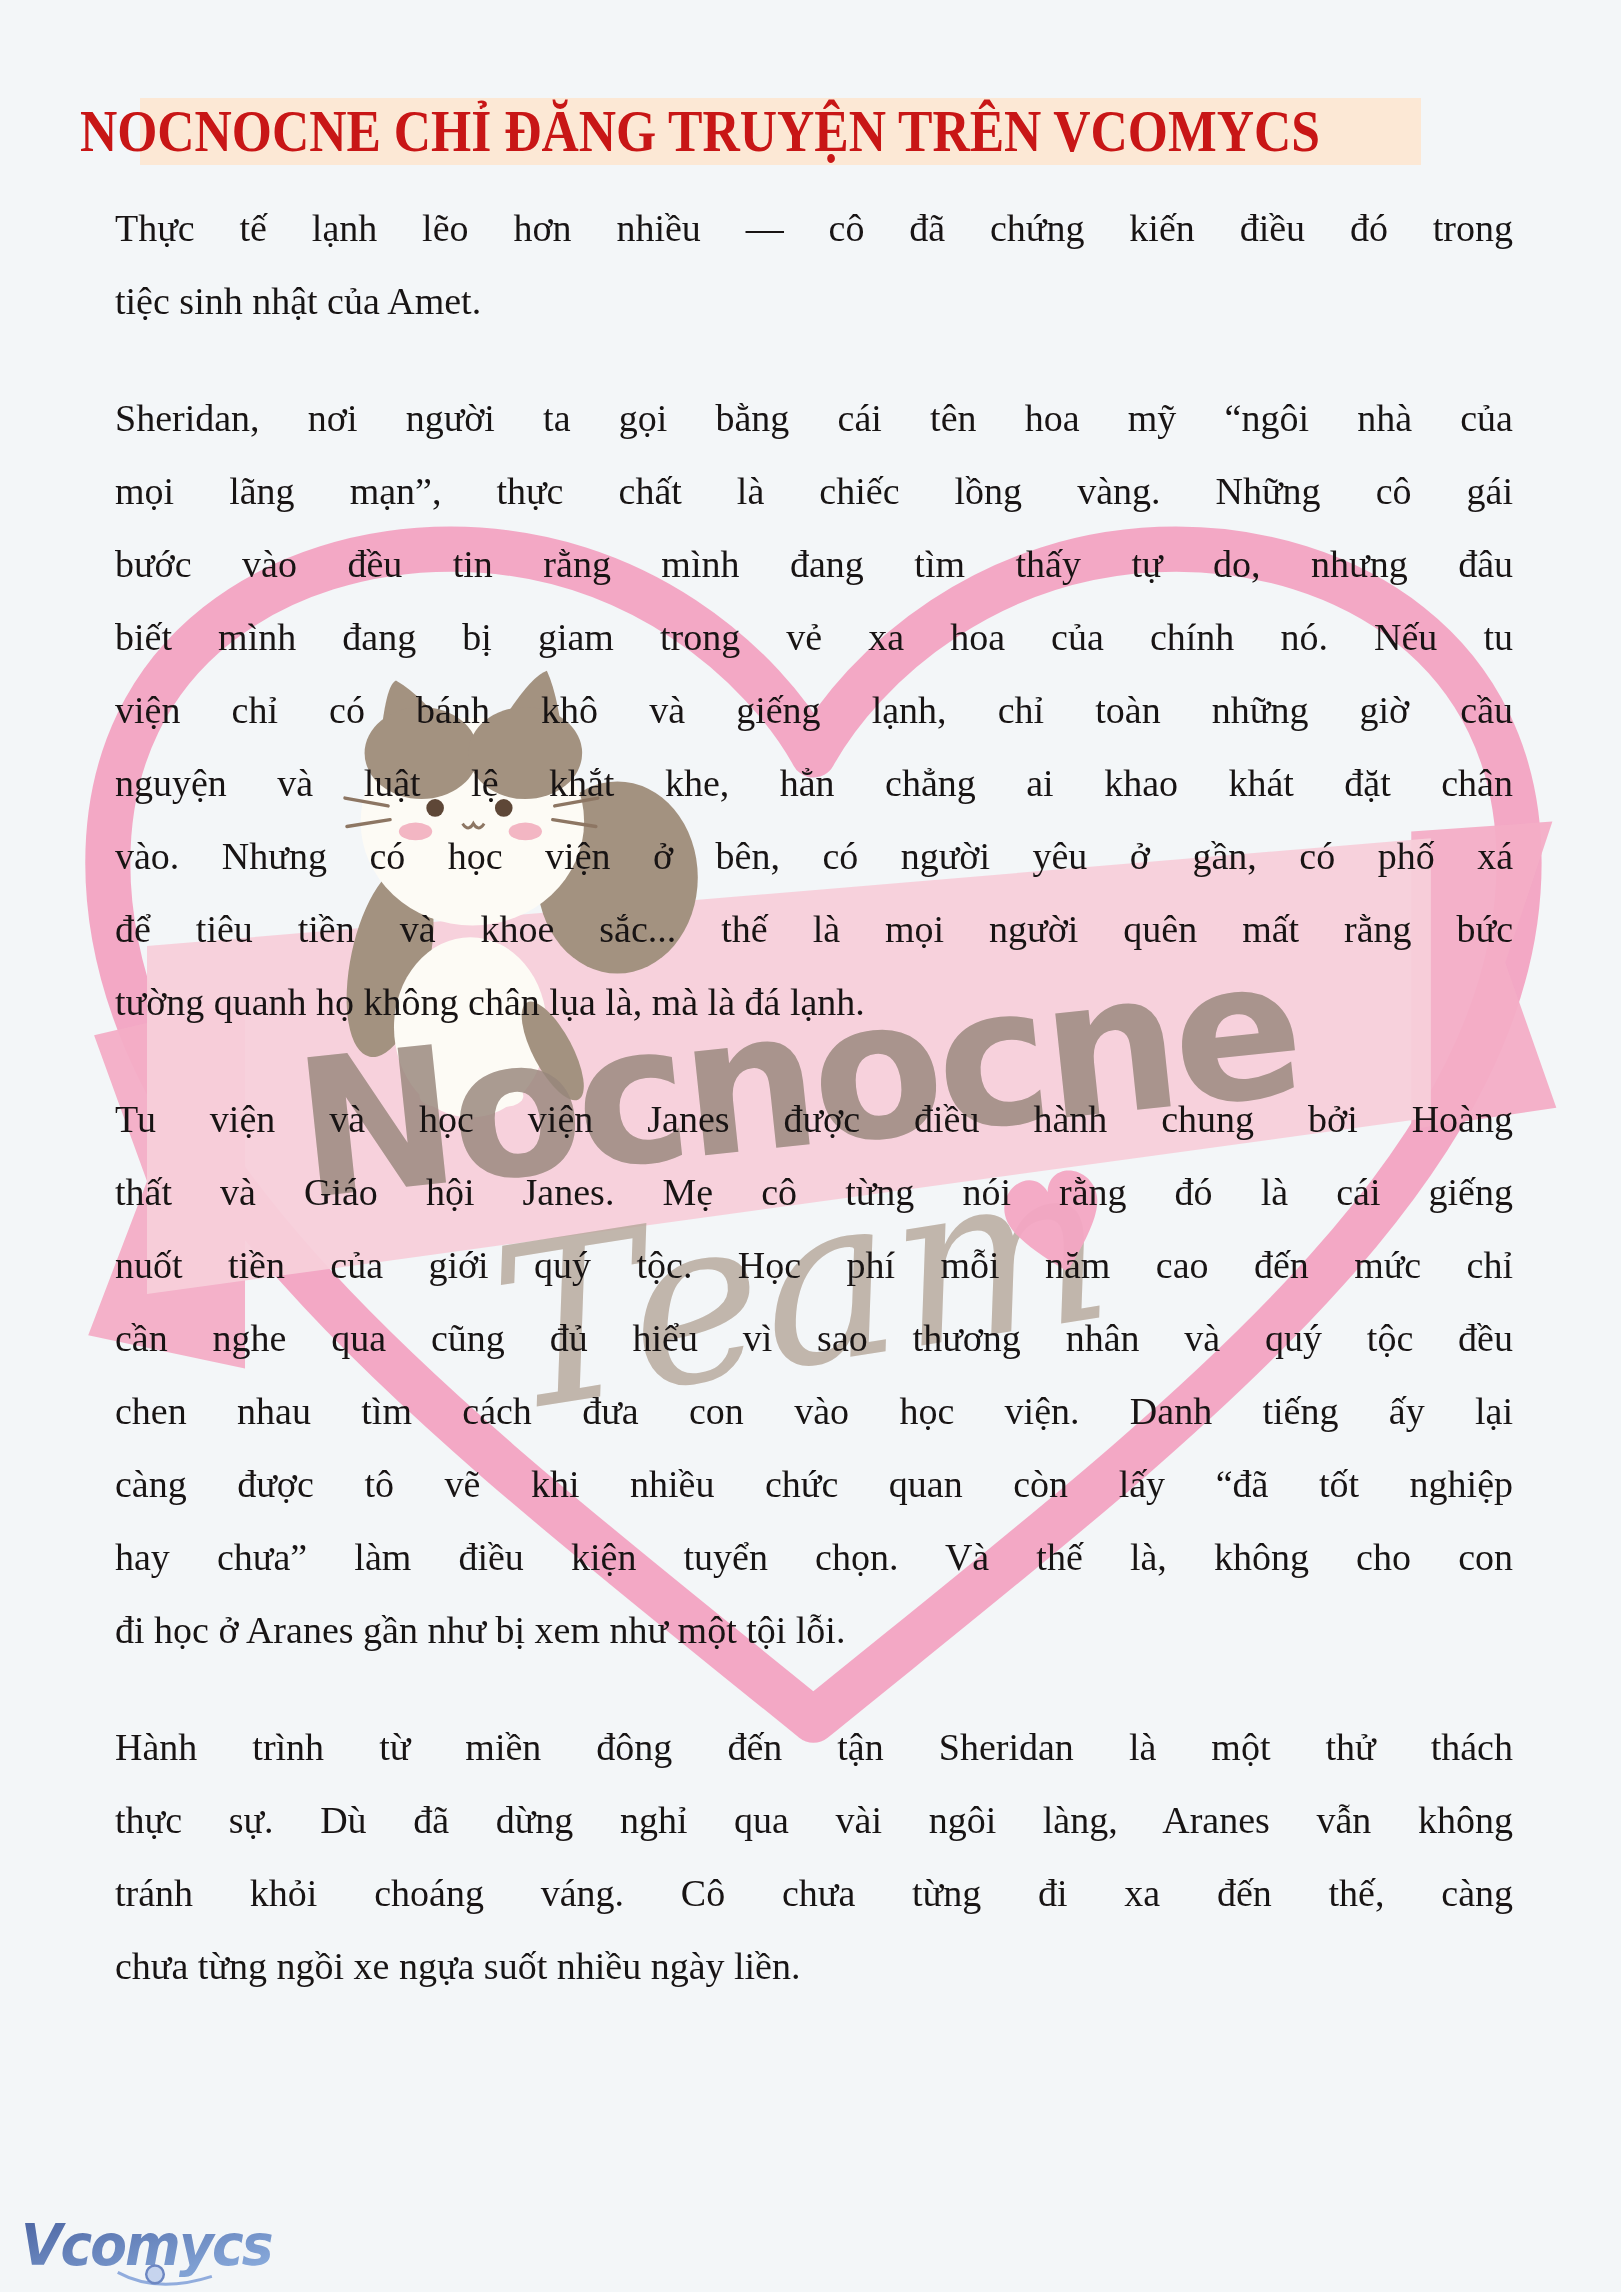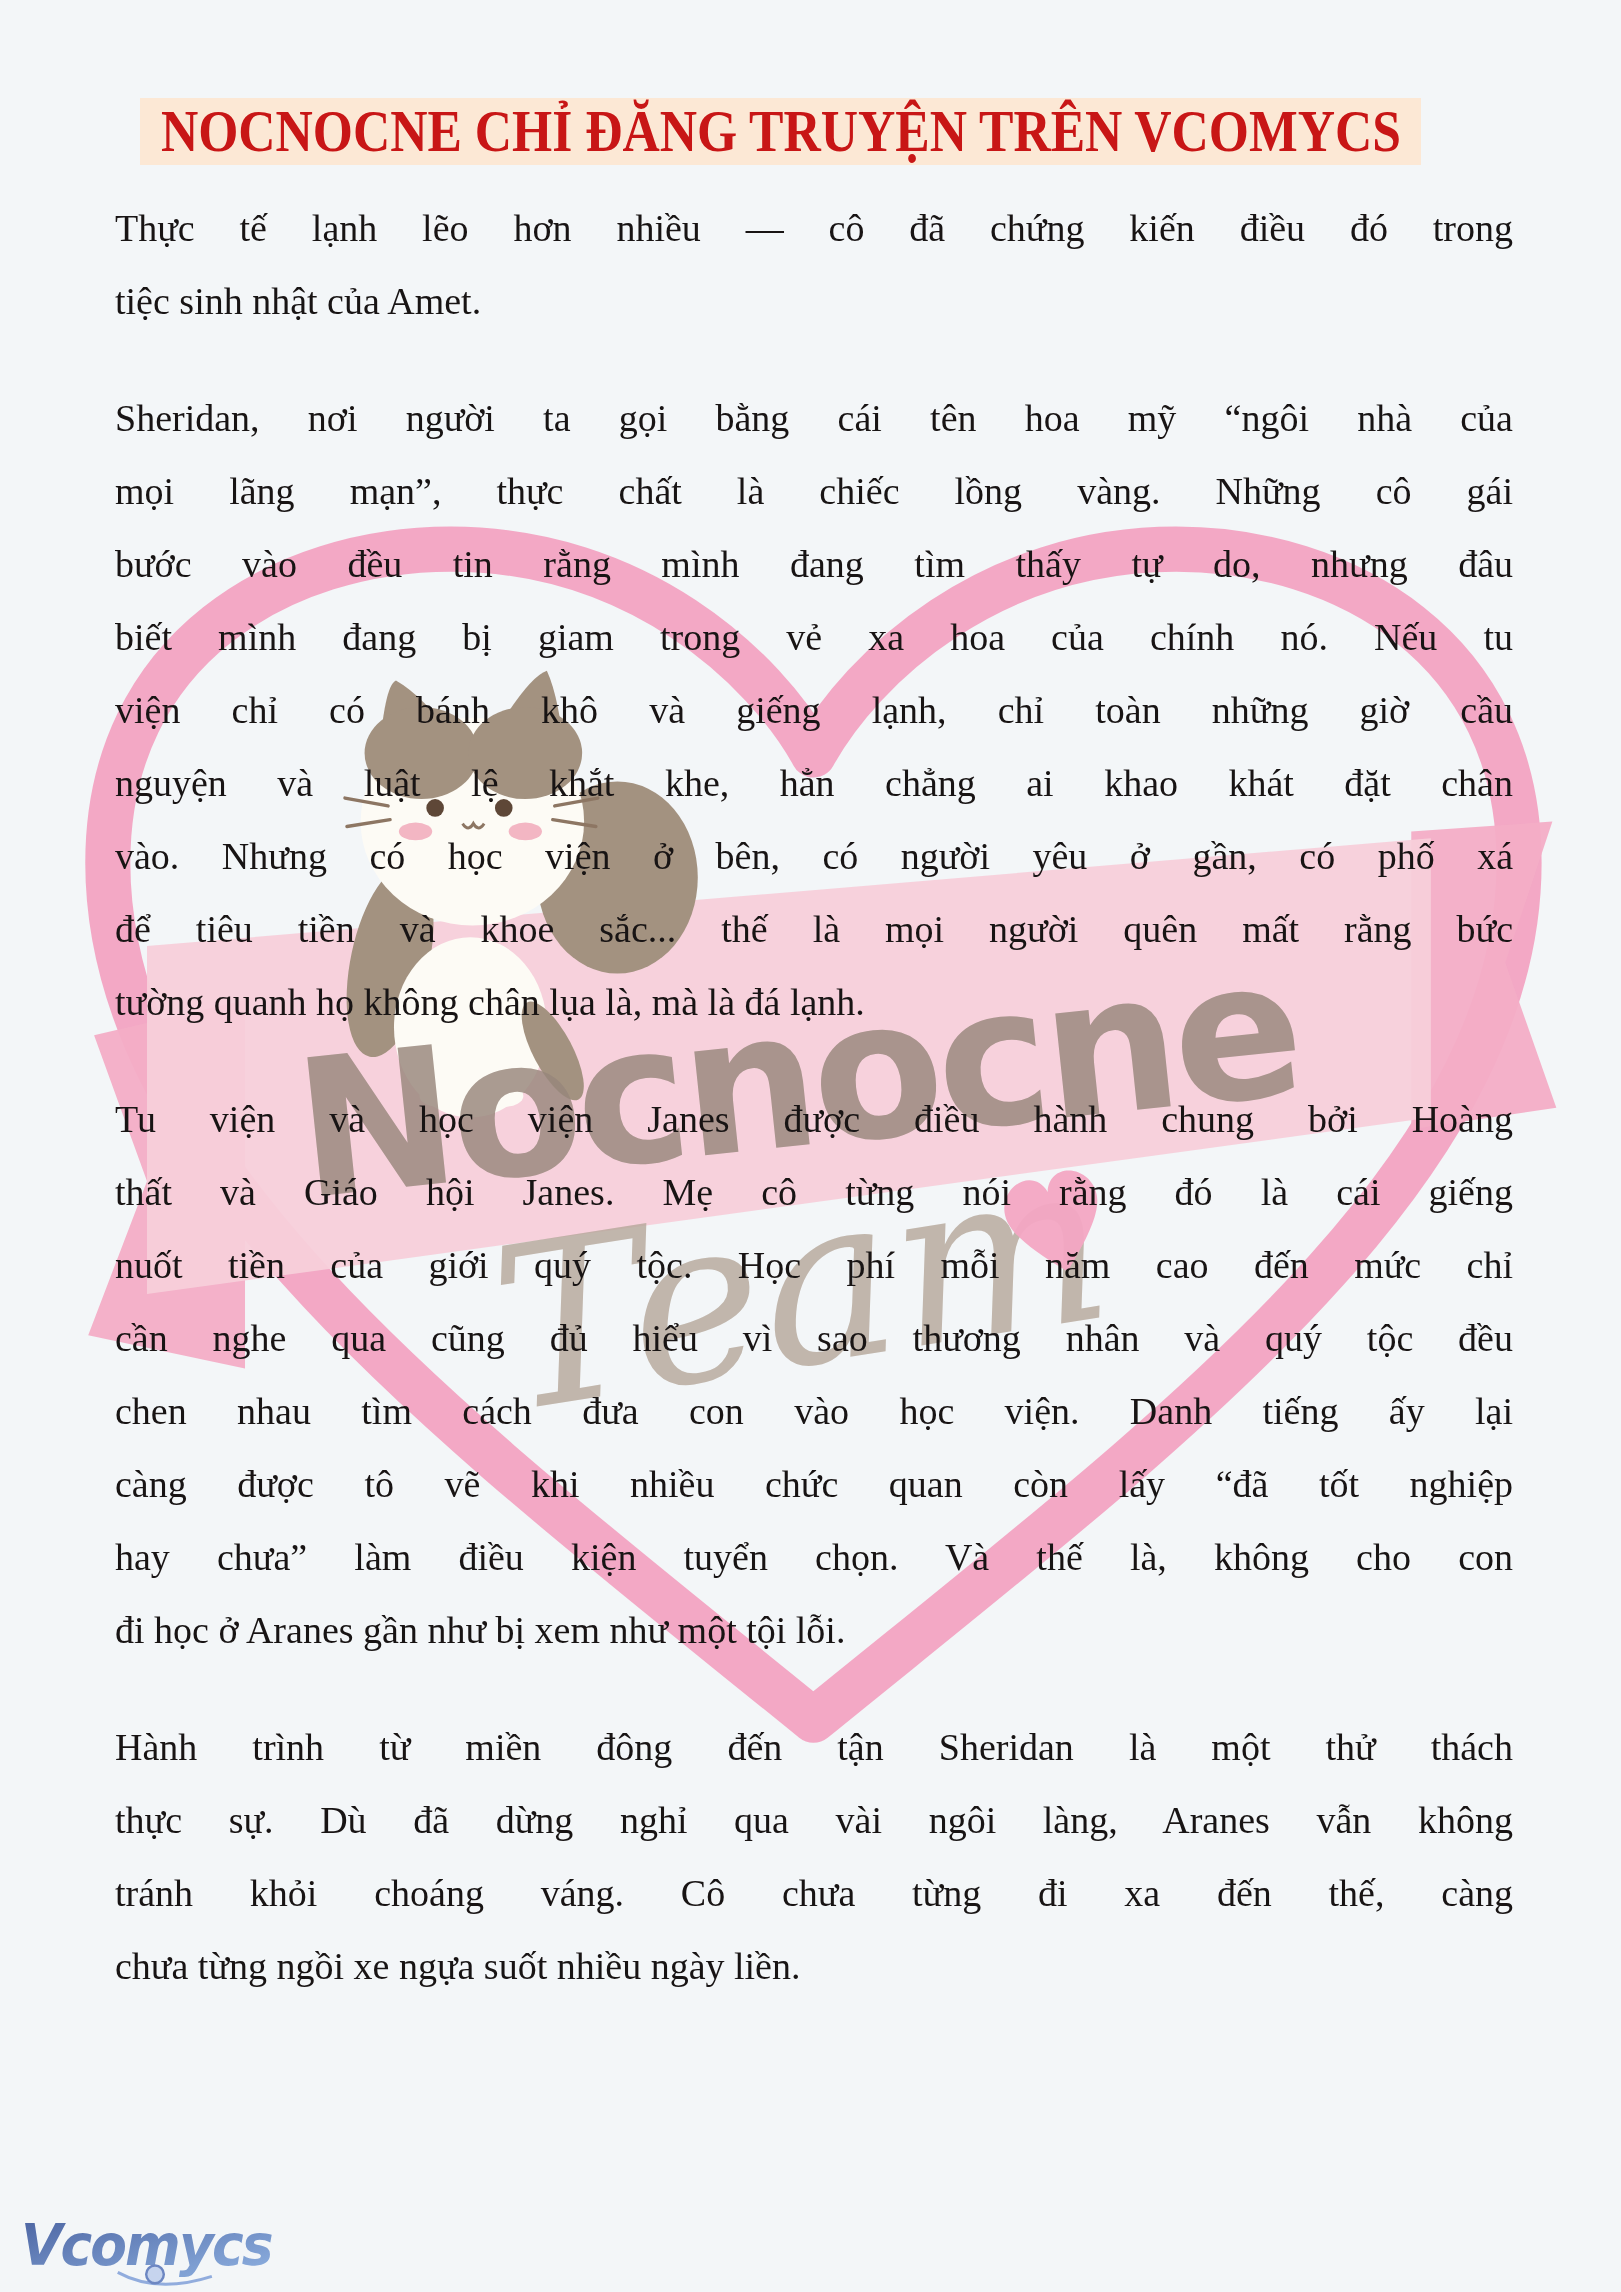--- a/index.html
+++ b/index.html
@@ -12,21 +12,21 @@
   }
   .watermark-svg, .logo-svg { position:absolute; display:block; }
   .watermark-svg { left:0; top:0; z-index:1; }
   .logo-svg { left:7.8px; top:2188px; z-index:2; }
 
   .header-band {
     position:absolute; left:140px; top:98px;
     width:1281px; height:67px;
     background:#fce8d5;
     z-index:2;
-    display:flex; align-items:center; justify-content:center;
+    display:flex; align-items:center; justify-content:flex-end;
   }
   .header-title {
     font-family:"Liberation Serif", serif;
     font-weight:700;
     font-size:60px;
     color:#c81616;
     white-space:nowrap;
     display:inline-block;
     transform:scaleX(0.86);
     letter-spacing:0px;

